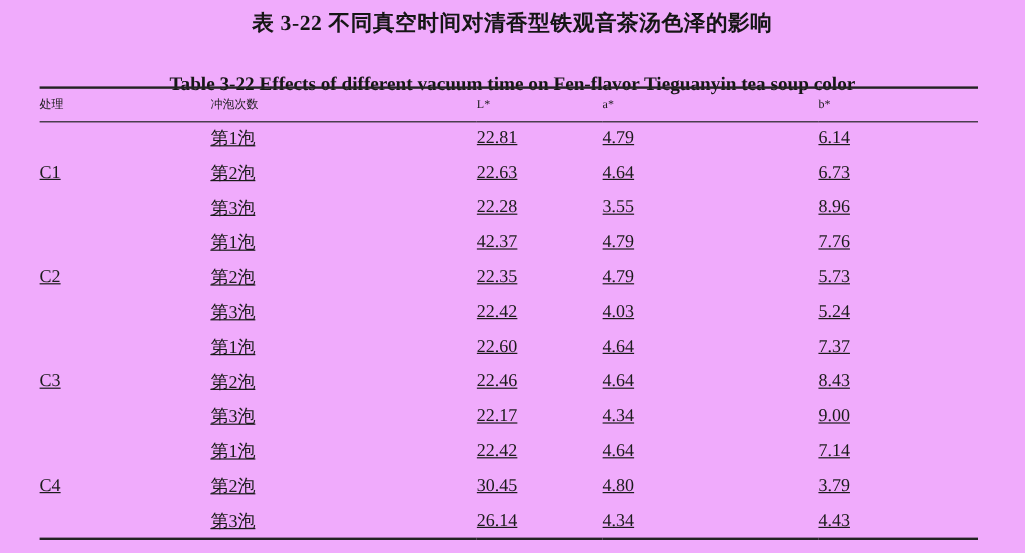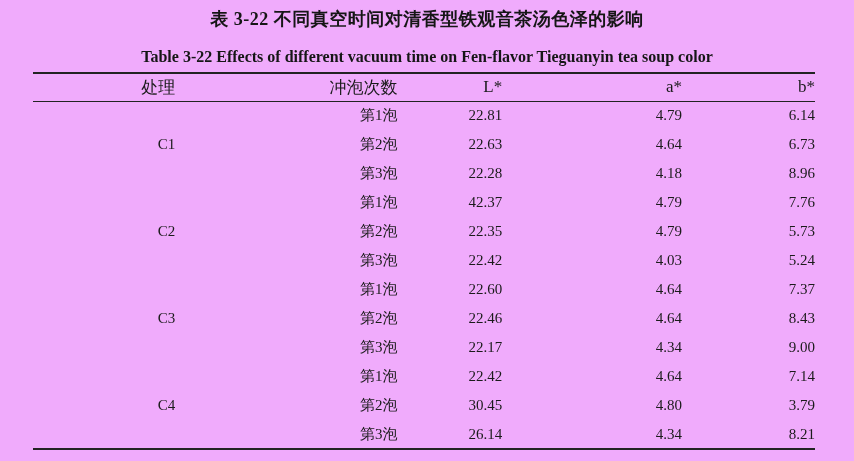--- a/index.html
+++ b/index.html
@@ -16,21 +16,21 @@
   .title-zh {
     padding-top: 8px;
     text-align: center;
     font-size: 18px;
     line-height: 23px;
     font-weight: bold;
     letter-spacing: 0.5px;
     color: #161616;
   }
   .title-en {
-    margin-top: 15px;
+    margin-top: 29px;
     text-align: center;
     font-size: 16px;
     line-height: 21px;
     font-weight: bold;
     color: #161616;
   }
   table.soup-table {
     position: absolute;
     top: 72px;
     left: 33px;
@@ -41,29 +41,30 @@
     border-bottom: 2px solid #232323;
     font-size: 15px;
     color: #1b1b1b;
   }
   table.soup-table thead tr {
     height: 28px;
     border-bottom: 1.5px solid #232323;
   }
   table.soup-table th {
     font-weight: normal;
-    text-align: right;
+    text-align: left;
     vertical-align: middle;
-    font-size: 17px;
+    font-size: 10px;
   }
   table.soup-table tbody tr { height: 29px; }
   table.soup-table td {
-    text-align: right;
+    text-align: left;
     vertical-align: middle;
     white-space: nowrap;
+    text-decoration: underline;
   }
   table.soup-table td.treat { vertical-align: middle; }
 </style>
 </head>
 <body>
 
 <div class="page">
 
   <div class="title-zh">表 3-22  不同真空时间对清香型铁观音茶汤色泽的影响</div>
 
@@ -96,21 +97,21 @@
         </tr>
         <tr>
           <td>第2泡</td>
           <td>22.63</td>
           <td>4.64</td>
           <td>6.73</td>
         </tr>
         <tr>
           <td>第3泡</td>
           <td>22.28</td>
-          <td>4.18</td>
+          <td>3.55</td>
           <td>8.96</td>
         </tr>
         <tr>
           <td rowspan="3" class="treat">C2</td>
           <td>第1泡</td>
           <td>42.37</td>
           <td>4.79</td>
           <td>7.76</td>
         </tr>
         <tr>
@@ -154,18 +155,18 @@
         <tr>
           <td>第2泡</td>
           <td>30.45</td>
           <td>4.80</td>
           <td>3.79</td>
         </tr>
         <tr>
           <td>第3泡</td>
           <td>26.14</td>
           <td>4.34</td>
-          <td>8.21</td>
+          <td>4.43</td>
         </tr>
       </tbody>
   </table>
 
 </div>
 
 </body></html>

